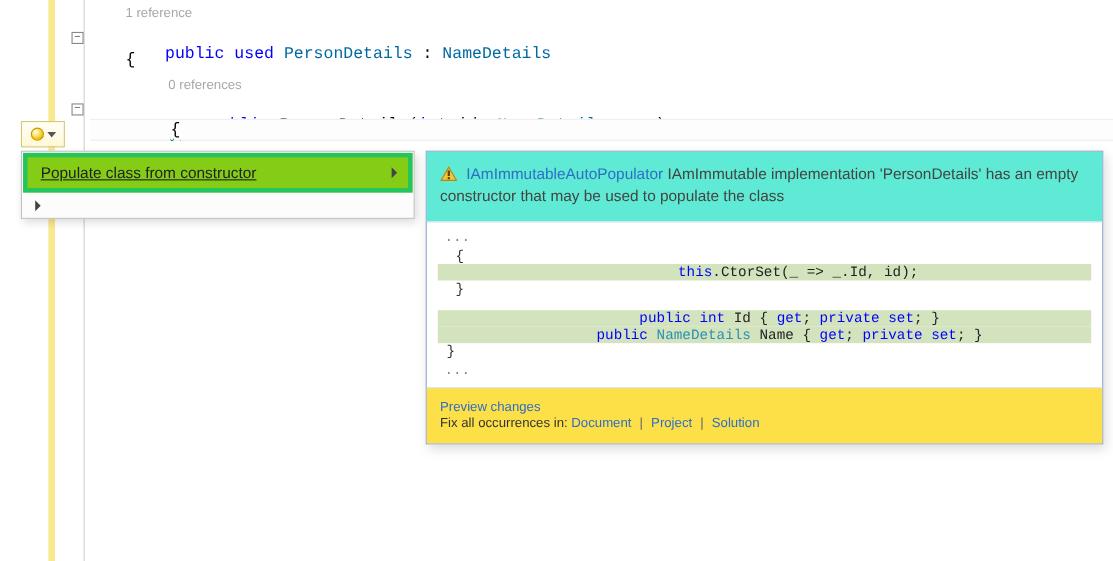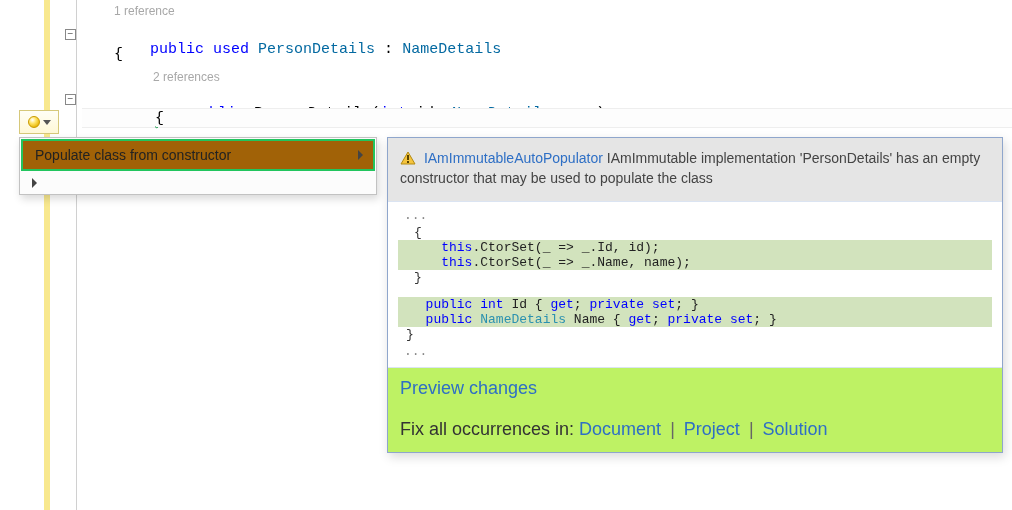--- a/index.html
+++ b/index.html
@@ -93,40 +93,41 @@
   .menu-item {
     display: flex;
     align-items: center;
     justify-content: space-between;
     padding: 6px 10px 6px 12px;
     font-size: 14px;
     color: #222;
     cursor: default;
   }
   .menu-item.selected {
-    background: #a16207;
-    border: 2px solid #22c55e;
+    background: #84cc16;
+    border: 4px solid #22c55e;
     margin: 1px;
+    text-decoration: underline;
   }
   .submenu-arrow {
     width: 0; height: 0;
     border-top: 5px solid transparent;
     border-bottom: 5px solid transparent;
     border-left: 5px solid #444;
   }
   .preview-panel {
     position: absolute;
     left: 387px;
     width: 616px;
     background: #fff;
     border: 1px solid #8fa6cc;
     box-shadow: 2px 4px 10px rgba(0,0,0,0.15);
   }
   .preview-header {
-    background: #e5e5e5;
+    background: #5eead4;
     padding: 10px 12px 12px 12px;
     color: #444;
     font-size: 14px;
     line-height: 1.45;
     position: relative;
     border-bottom: 1px solid #dbe4f2;
   }
   .warn-tri {
     display: inline-block;
     vertical-align: -2px;
@@ -136,30 +137,31 @@
   .preview-body {
     padding: 4px 10px 6px 10px;
     font-family: Consolas, "Courier New", monospace;
     font-size: 13px;
     color: #222;
   }
   .dots { color:#888; padding: 2px 6px; }
   .gray-line { padding: 0 16px; color:#333; }
   .diff-added {
     background: #d2e3bd;
-    padding: 0 0 0 12px;
+    padding: 0 0 0 30px;
     white-space: pre;
+    text-align: center;
   }
   .diff-added .k2 { color: #0000ff; }
   .diff-added .t2 { color: #2b91af; }
   .preview-footer {
-    background: #bef264;
+    background: #fde047;
     border-top: 1px solid #dbe4f2;
     padding: 10px 12px 12px 12px;
-    font-size: 18px;
+    font-size: 12px;
   }
   .link { color: #2e6fc5; cursor: pointer; }
   .sep { color: #666; margin: 0 4px; }
 </style>
 </head>
 <body>
 
 <div class="editor-area">
   <div class="gutter-bar"></div>
   <div class="outline-line"></div>
@@ -168,21 +170,21 @@
   <div class="collapse-box" style="top:94px">−</div>
 
   <div class="code ref-hint" style="left:114px; top:4px">1 reference</div>
 
   <div class="code" style="left:114px; top:24px">
     <span class="k">public</span> <span class="k">used</span> <span class="t">PersonDetails</span><span class="p"> : </span><span class="t">NameDetails</span>
   </div>
 
   <div class="code" style="left:114px; top:46px">{</div>
 
-  <div class="code ref-hint" style="left:153px; top:70px">2 references</div>
+  <div class="code ref-hint" style="left:153px; top:70px">0 references</div>
 
   <div class="code" style="left:155px; top:88px">
     <span class="k">public</span><span class="green-squiggle"><span> PersonDetails(</span><span class="k">int</span><span> id, </span><span class="t">NameDetails</span><span> name)</span></span>
   </div>
 
   <div class="current-line-bg" style="top:108px"></div>
   <div class="code" style="left:155px; top:110px"><span class="green-squiggle">{</span></div>
 
   <div class="bulb-btn" style="top:110px">
     <span class="bulb-icon"></span>
@@ -205,31 +207,30 @@
         <polygon points="8,1 15,13 1,13" fill="#f5c43d" stroke="#b28a12" stroke-width="1"></polygon>
         <rect x="7" y="4" width="2" height="5" fill="#5a4400"></rect>
         <rect x="7" y="10" width="2" height="2" fill="#5a4400"></rect>
       </svg>
       <span class="analyzer-link">IAmImmutableAutoPopulator</span><span> IAmImmutable implementation 'PersonDetails' has an empty constructor that may be used to populate the class</span>
     </div>
     <div class="preview-body">
       <div class="dots">...</div>
       <div class="gray-line">  {</div>
       <div class="diff-added"><span class="k2">    this</span><span>.CtorSet(_ =&gt; _.Id, id);</span></div>
-      <div class="diff-added"><span class="k2">    this</span><span>.CtorSet(_ =&gt; _.Name, name);</span></div>
       <div class="gray-line">  }</div>
       <div style="height:12px"></div>
       <div class="diff-added"><span class="k2">  public</span><span class="k2"> int</span><span> Id { </span><span class="k2">get</span><span>; </span><span class="k2">private</span><span class="k2"> set</span><span>; }</span></div>
       <div class="diff-added"><span class="k2">  public</span><span class="t2"> NameDetails</span><span> Name { </span><span class="k2">get</span><span>; </span><span class="k2">private</span><span class="k2"> set</span><span>; }</span></div>
       <div class="gray-line" style="padding-left:8px">}</div>
       <div class="dots">...</div>
     </div>
     <div class="preview-footer">
       <div><span class="link">Preview changes</span></div>
-      <div style="margin-top:20px; color:#333">
+      <div style="margin-top:0; color:#333">
         <span>Fix all occurrences in: </span>
         <span class="link">Document</span>
         <span class="sep">|</span>
         <span class="link">Project</span>
         <span class="sep">|</span>
         <span class="link">Solution</span>
       </div>
     </div>
   </div>
 </div>

